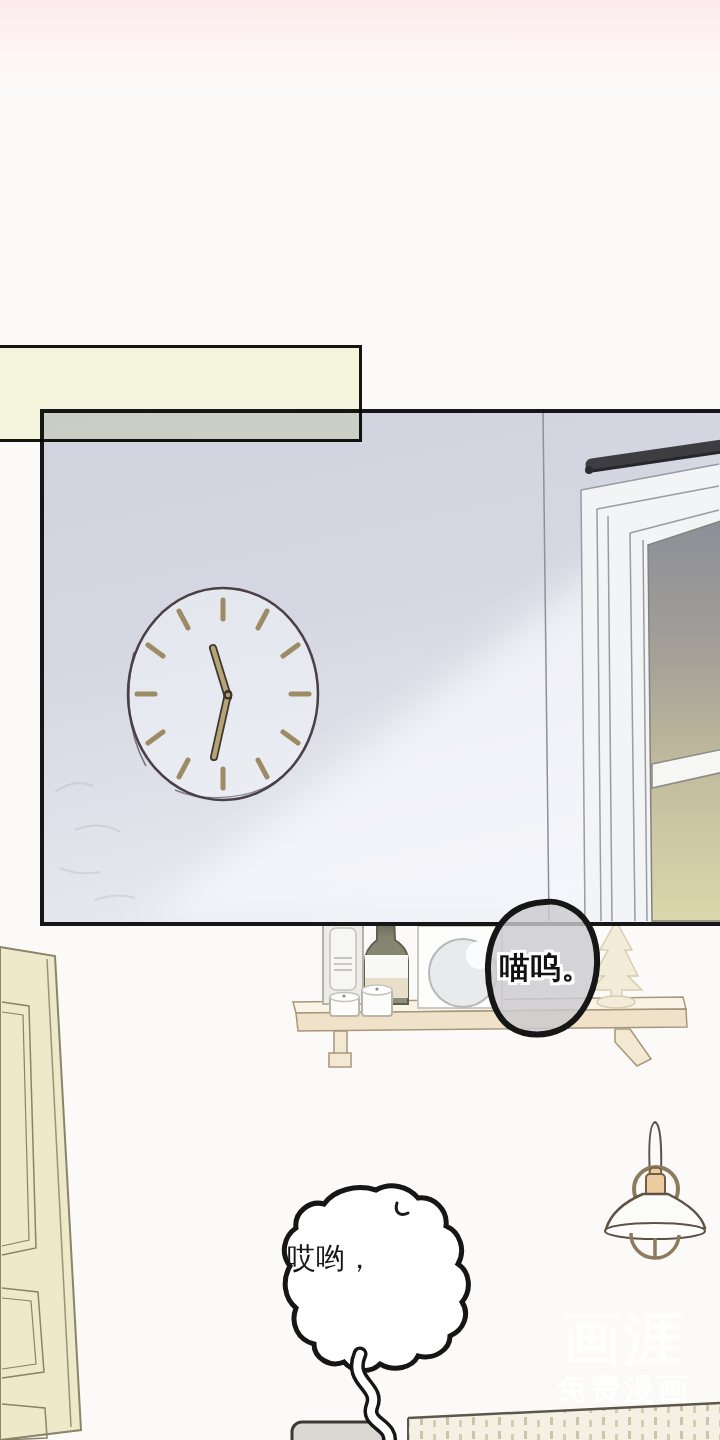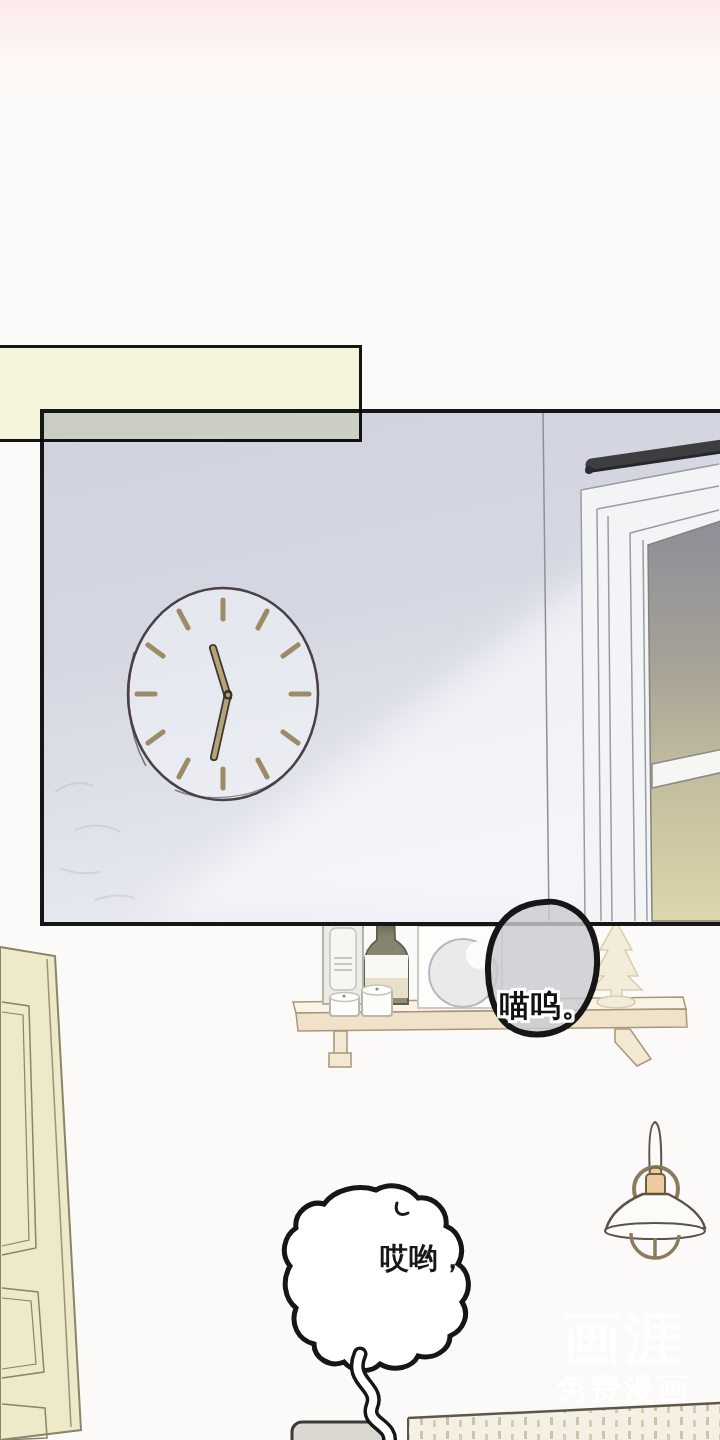--- a/index.html
+++ b/index.html
@@ -21,28 +21,28 @@
     z-index:3;
   }
   .panel svg{position:absolute;left:0;top:0;}
   .caption-box{
     position:absolute;left:-8px;top:345px;width:370px;height:97px;
     box-sizing:border-box;border:3px solid #15150f;
     background:#f8f8e2;mix-blend-mode:multiply;z-index:4;
   }
   .bubble-svg{position:absolute;left:0;top:0;z-index:5;}
   .bubble1-text{
-    position:absolute;left:489px;top:986px;width:114px;text-align:center;
+    position:absolute;left:489px;top:948px;width:114px;text-align:center;
     font-size:30px;font-weight:bold;color:#121212;z-index:6;letter-spacing:1px;
     text-shadow:-3px -3px 0 #fff,3px -3px 0 #fff,-3px 3px 0 #fff,3px 3px 0 #fff,
                 -3px 0 0 #fff,3px 0 0 #fff,0 -3px 0 #fff,0 3px 0 #fff;
   }
   .bubble2-text{
-    position:absolute;left:287px;top:1239px;width:180px;text-align:right;
-    font-size:29px;font-weight:bold;color:#17171a;line-height:39px;z-index:6;
+    position:absolute;left:287px;top:1239px;width:180px;text-align:left;
+    font-size:29px;font-weight:normal;color:#17171a;line-height:39px;z-index:6;
   }
   .watermark{
     position:absolute;right:28px;top:1310px;text-align:center;z-index:7;
     color:rgba(255,255,255,0.8);line-height:1;
   }
   .watermark .logo{font-size:58px;font-weight:900;letter-spacing:3px;}
   .watermark .sub{font-size:30px;font-weight:bold;letter-spacing:4px;margin-top:6px;color:rgba(255,255,255,0.85);}
 </style>
 </head>
 <body>

